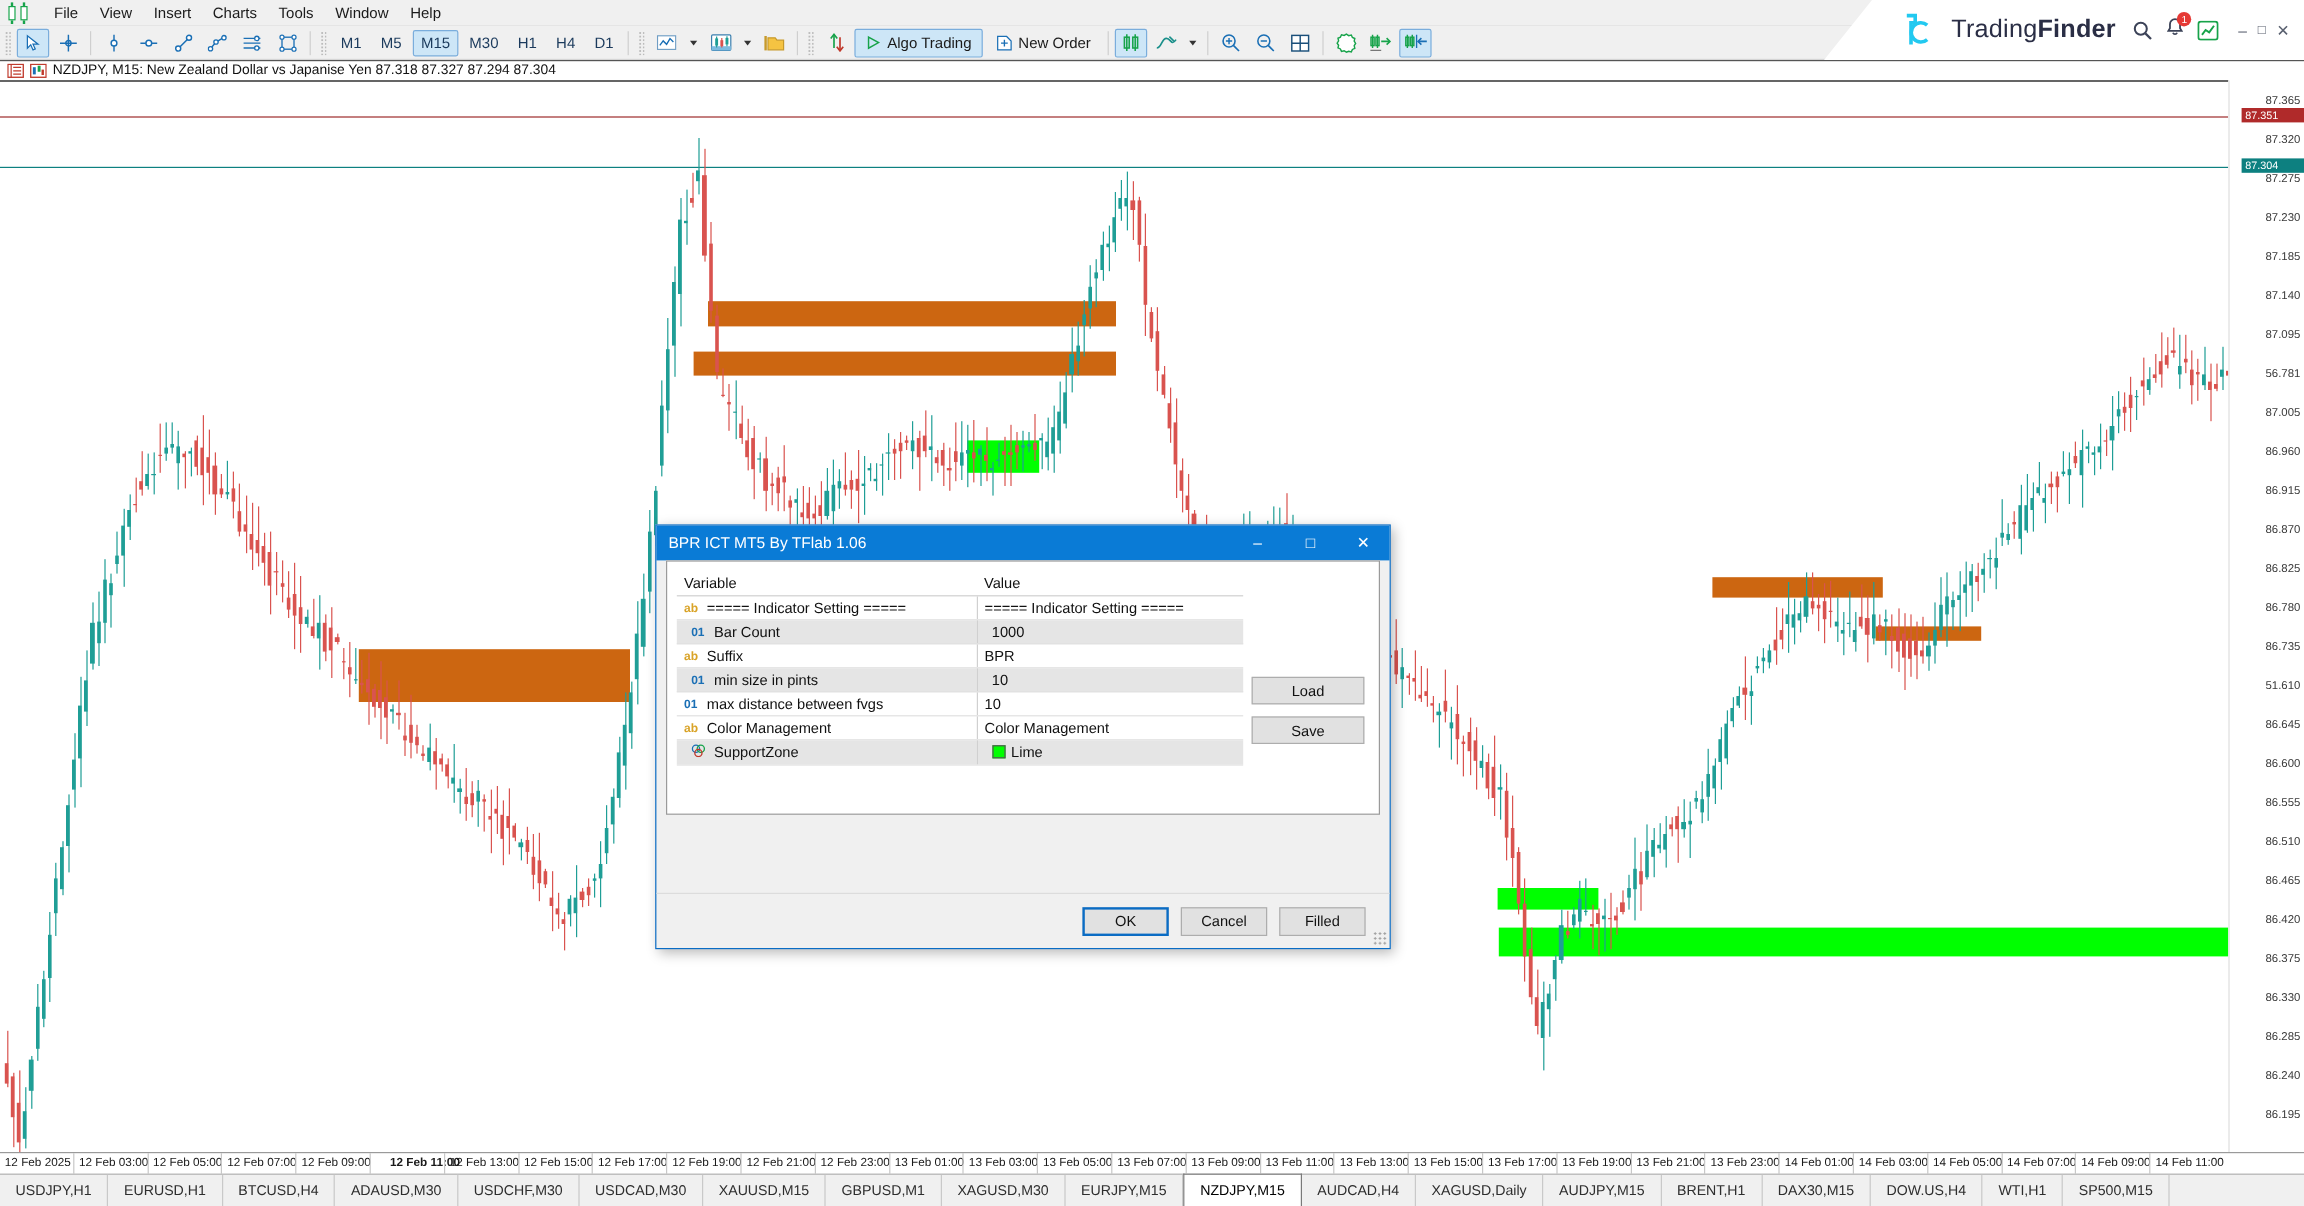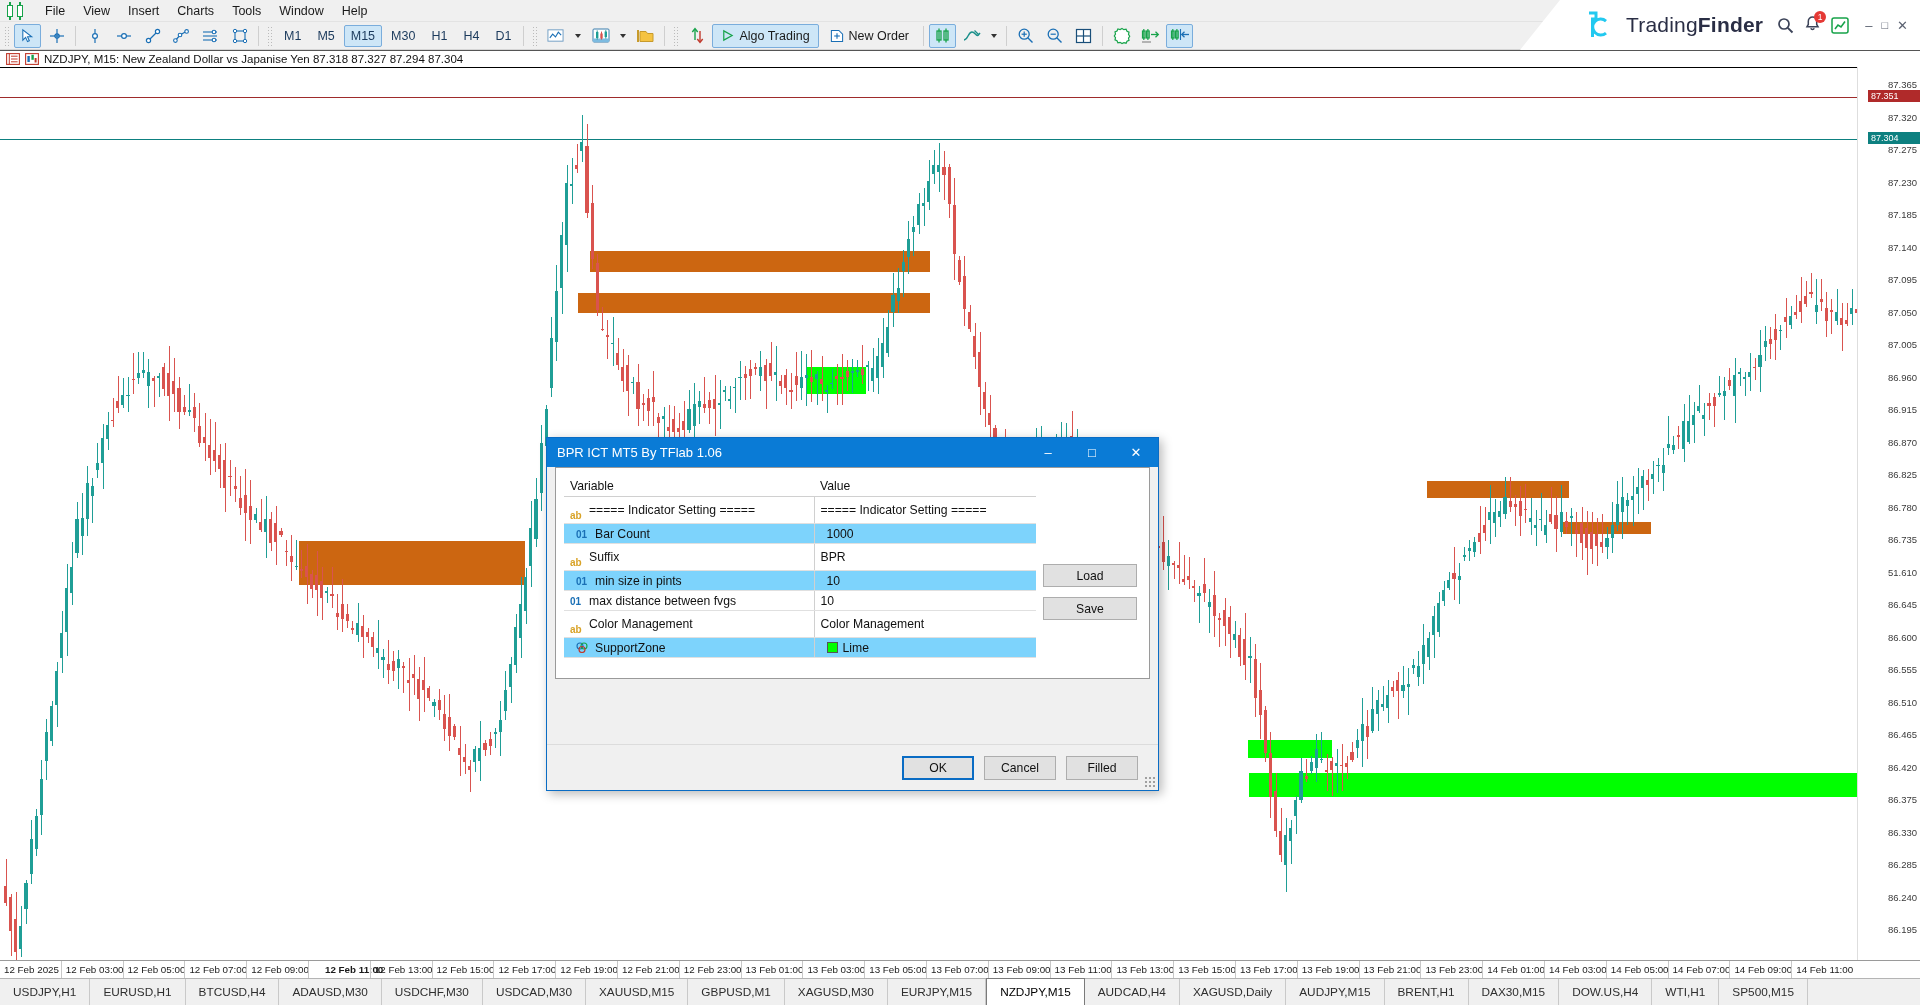--- a/index.html
+++ b/index.html
@@ -165,26 +165,26 @@
   .grid-area { position: absolute; left: 8px; top: 8px; width: 472px; }
   table.grid { width: 100%; border-collapse: collapse; font-size: 12.2px; }
   table.grid th {
     text-align: left; font-weight: normal; color: #111; padding: 3px 6px;
     border-bottom: 1px solid #d0d0d0; background: #fff; font-size: 12.2px;
   }
   table.grid td {
     padding: 2.5px 6px; color: #111; border-bottom: 1px solid #e0e0e0;
     white-space: nowrap;
   }
-  table.grid tr.odd td { background: #7dd3fc; padding-left: 12px; }
+  table.grid tr.odd td { background: #e5e5e5; padding-left: 12px; }
   table.grid tr.even td { background: #fff; }
   td.vcol { border-left: 1px solid #d0d0d0; }
   .rowic { display: inline-block; width: 16px; font-size: 10px; font-weight: bold;
     margin-right: 3px; text-align: left; vertical-align: middle; }
-  .ic-ab { color: #d9a327; margin-top: 10px; }
+  .ic-ab { color: #d9a327; }
   .ic-01 { color: #1a6fb5; }
   .swatch { display: inline-block; width: 11px; height: 11px;
     border: 1px solid #555; vertical-align: -1px; margin-right: 5px; }
 
   .side-btns { position: absolute; right: 12px; top: 96px; width: 94px; }
   .sbtn {
     width: 94px; height: 23px; background: #e1e1e1; border: 1px solid #adadad;
     font-size: 12.2px; color: #111; display: flex; align-items: center;
     justify-content: center; margin-bottom: 10px; cursor: default;
   }
@@ -1235,21 +1235,21 @@
   </div>
 
   <div class="pricescale" id="pricescale">
       <div class="ptick" style="top: 17px;">87.365</div>
       <div class="ptick" style="top: 49.5px;">87.320</div>
       <div class="ptick" style="top: 82px;">87.275</div>
       <div class="ptick" style="top: 114.5px;">87.230</div>
       <div class="ptick" style="top: 147px;">87.185</div>
       <div class="ptick" style="top: 179.5px;">87.140</div>
       <div class="ptick" style="top: 212px;">87.095</div>
-      <div class="ptick" style="top: 244.5px;">87.050</div>
+      <div class="ptick" style="top: 244.5px;">56.781</div>
       <div class="ptick" style="top: 277px;">87.005</div>
       <div class="ptick" style="top: 309.5px;">86.960</div>
       <div class="ptick" style="top: 342px;">86.915</div>
       <div class="ptick" style="top: 374.5px;">86.870</div>
       <div class="ptick" style="top: 407px;">86.825</div>
       <div class="ptick" style="top: 439.5px;">86.780</div>
       <div class="ptick" style="top: 472px;">86.735</div>
       <div class="ptick" style="top: 504.5px;">51.610</div>
       <div class="ptick" style="top: 537px;">86.645</div>
       <div class="ptick" style="top: 569.5px;">86.600</div>

